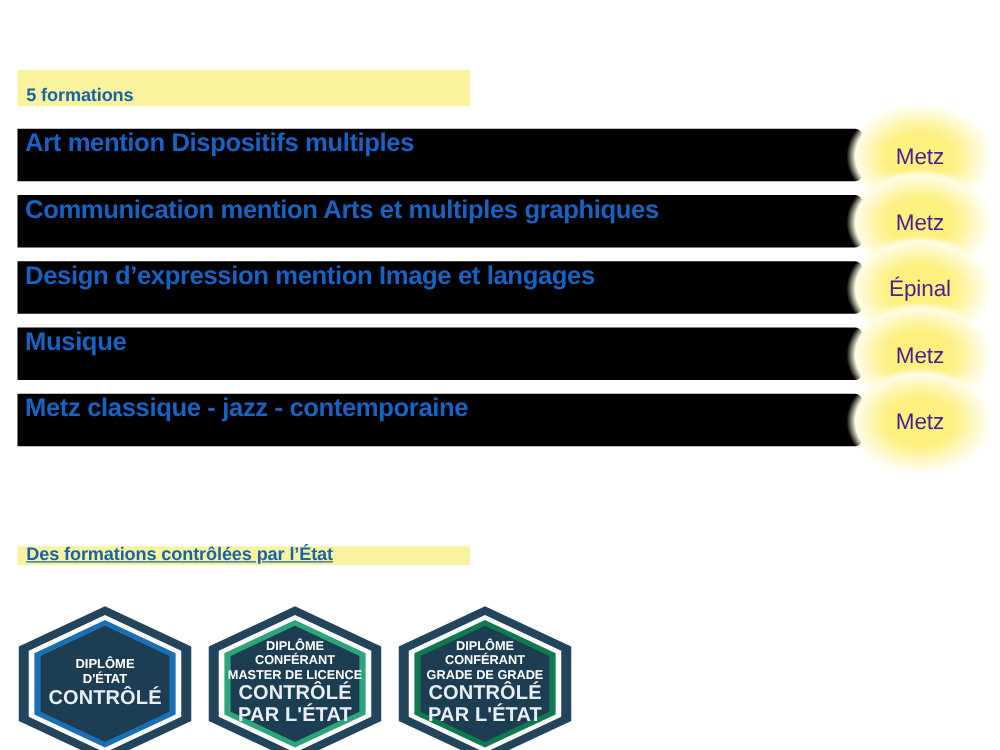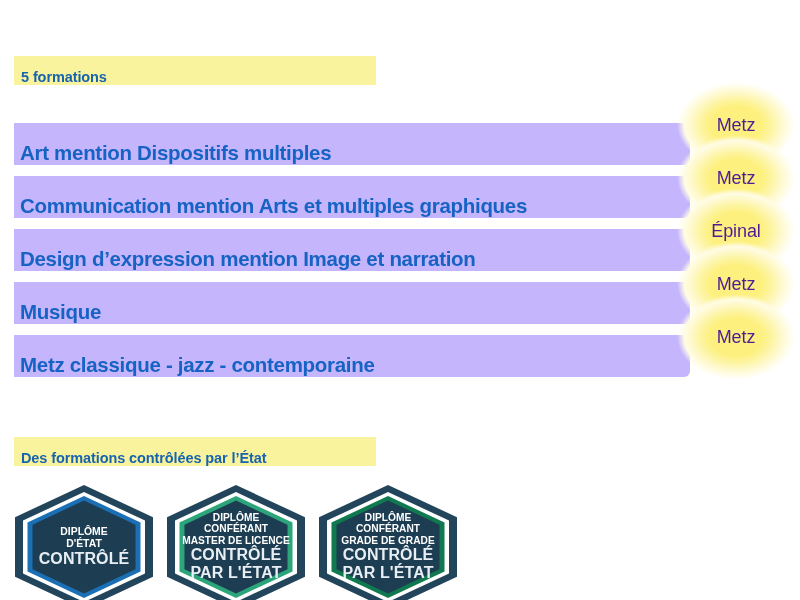--- a/index.html
+++ b/index.html
@@ -32,24 +32,25 @@
     width: 362px;
     height: 29px;
     padding-left: 7px;
     font-size: 14.5px;
     letter-spacing: -0.1px;
   }
   #label-controlees {
     left: 14px;
     top: 437px;
     width: 362px;
-    height: 29px;
+    height: 15px;
     padding-left: 7px;
     font-size: 14.5px;
     letter-spacing: -0.1px;
+    text-decoration: underline;
   }
 
   
   #formations-list {
     position: absolute;
     left: 0;
     top: 0;
     width: 800px;
     height: 400px;
   }
@@ -57,27 +58,26 @@
     position: absolute;
     left: 14px;
     height: 42px;
   }
   .formation-bar {
     position: absolute;
     left: 0;
     top: 0;
     width: 676px;
     height: 42px;
-    background: #c4b5fd;
+    background: #000000;
     border-radius: 0 6px 6px 0;
     display: flex;
-    align-items: flex-end;
+    align-items: flex-start;
     box-sizing: border-box;
     padding-left: 6px;
-    margin-top: 20px;
   }
   .formation-name {
     color: #1763C4;
     font-size: 20.5px;
     font-weight: bold;
     letter-spacing: -0.3px;
     white-space: nowrap;
   }
 
   
@@ -187,21 +187,21 @@
       <div class="formation-bar">
         <span class="formation-name">Communication mention Arts et multiples graphiques</span>
       </div>
       <div class="city-badge">
         <div class="city-glow"></div>
         <span class="city-name">Metz</span>
       </div>
     </div>
     <div class="formation-row" style="top: 209px;">
       <div class="formation-bar">
-        <span class="formation-name">Design d’expression mention Image et narration</span>
+        <span class="formation-name">Design d’expression mention Image et langages</span>
       </div>
       <div class="city-badge">
         <div class="city-glow"></div>
         <span class="city-name">Épinal</span>
       </div>
     </div>
     <div class="formation-row" style="top: 262px;">
       <div class="formation-bar">
         <span class="formation-name">Musique</span>
       </div>

